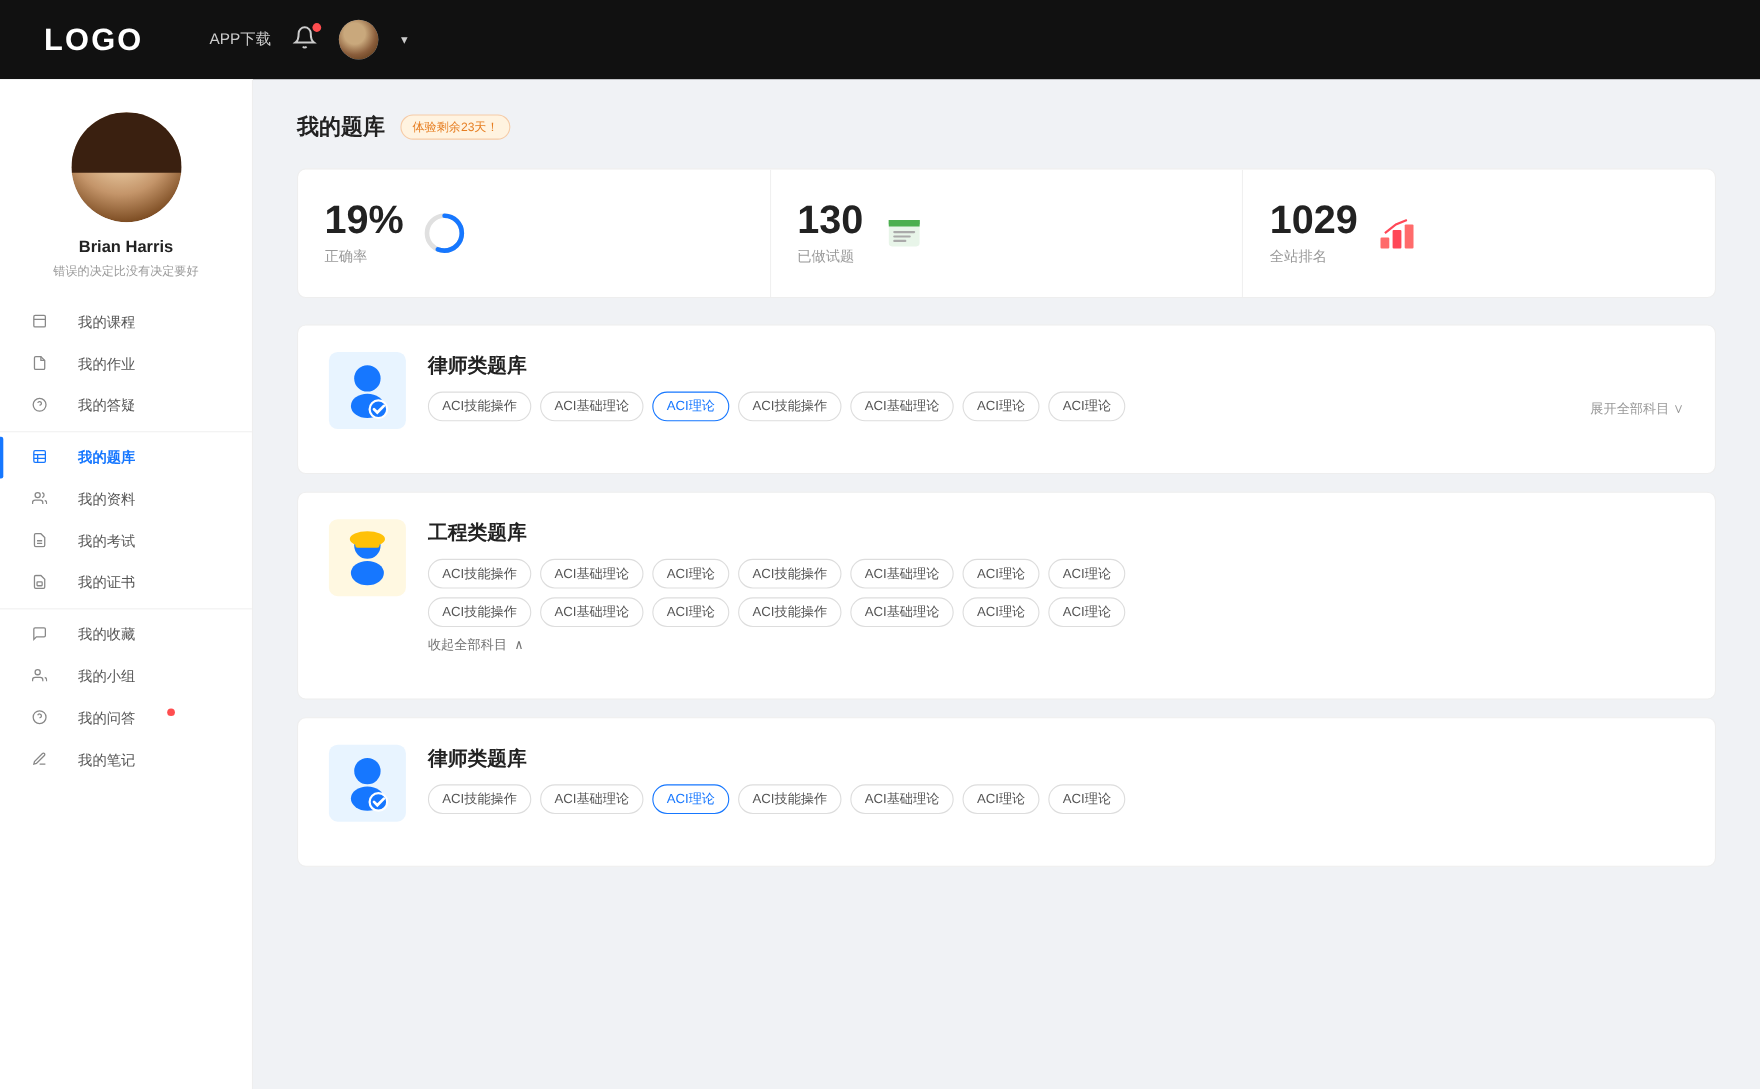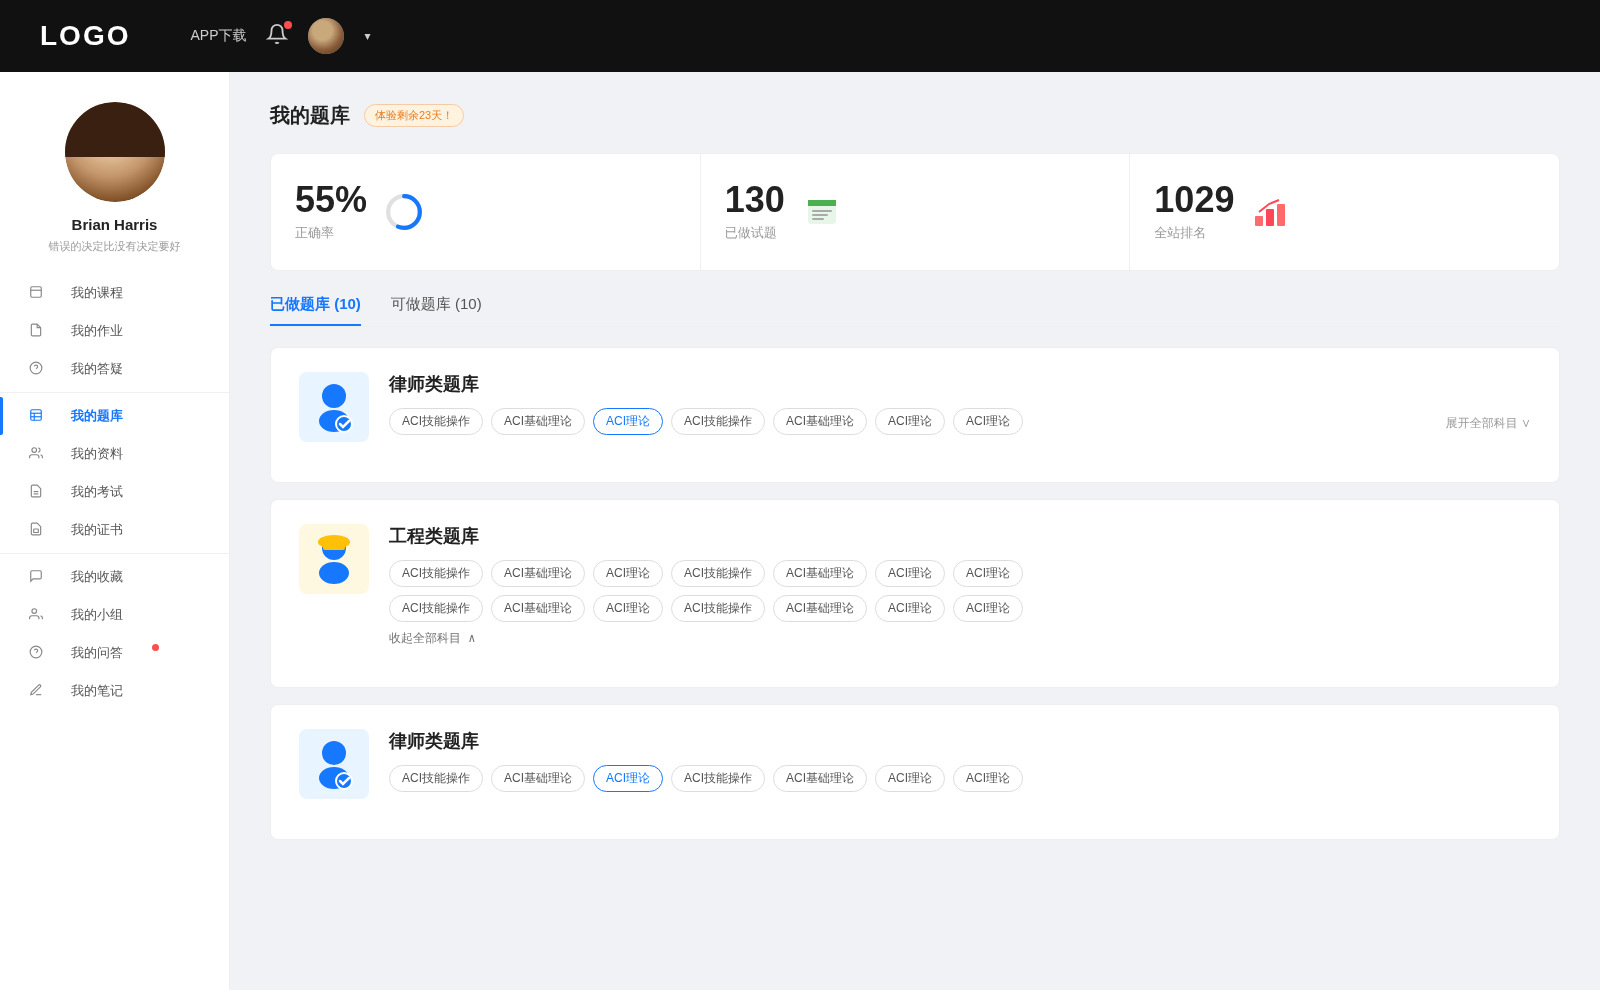--- a/index.html
+++ b/index.html
@@ -491,21 +491,21 @@
 
     <div class="page-header">
       <h1 class="page-title">我的题库</h1>
       <span class="trial-badge">体验剩余23天！</span>
     </div>
 
     <div class="stats-row">
 
       <div class="stat-item">
         <div class="stat-text">
-          <div class="stat-value">55%</div>
+          <div class="stat-value">19%</div>
           <div class="stat-label">正确率</div>
         </div>
         <div class="stat-icon-wrap">
           <svg class="pie-chart" viewBox="0 0 36 36">
             <circle cx="18" cy="18" r="15" fill="none" stroke="#e0e0e0" stroke-width="4"></circle>
             <circle cx="18" cy="18" r="15" fill="none" stroke="#1677ff" stroke-width="4" stroke-dasharray="52.8 41.2" stroke-dashoffset="23.6" stroke-linecap="round"></circle>
           </svg>
         </div>
       </div>
 
@@ -536,24 +536,20 @@
           <svg width="36" height="36" viewBox="0 0 36 36">
             <rect x="2" y="22" width="8" height="10" rx="1" fill="#ff6b6b"></rect>
             <rect x="13" y="15" width="8" height="17" rx="1" fill="#ff4757"></rect>
             <rect x="24" y="10" width="8" height="22" rx="1" fill="#ff6b6b"></rect>
             <polyline points="6,18 16,10 26,6" fill="none" stroke="#ff4757" stroke-width="2"></polyline>
           </svg>
         </div>
       </div>
     </div>
 
-    <div class="tabs">
-      <div class="tab active">已做题库 (10)</div>
-      <div class="tab">可做题库 (10)</div>
-    </div>
 
     <div class="qbank-card">
       <div class="qbank-card-header">
         <div class="qbank-avatar">
           <svg width="50" height="55" viewBox="0 0 50 55">
             <circle cx="25" cy="16" r="12" fill="#1677ff"></circle>
             <rect x="10" y="30" width="30" height="22" rx="15" fill="#1677ff"></rect>
             <circle cx="35" cy="44" r="8" fill="#1677ff" stroke="#fff" stroke-width="2"></circle>
             <polyline points="31,44 34,47 40,41" fill="none" stroke="#fff" stroke-width="2.5" stroke-linecap="round"></polyline>
           </svg>

